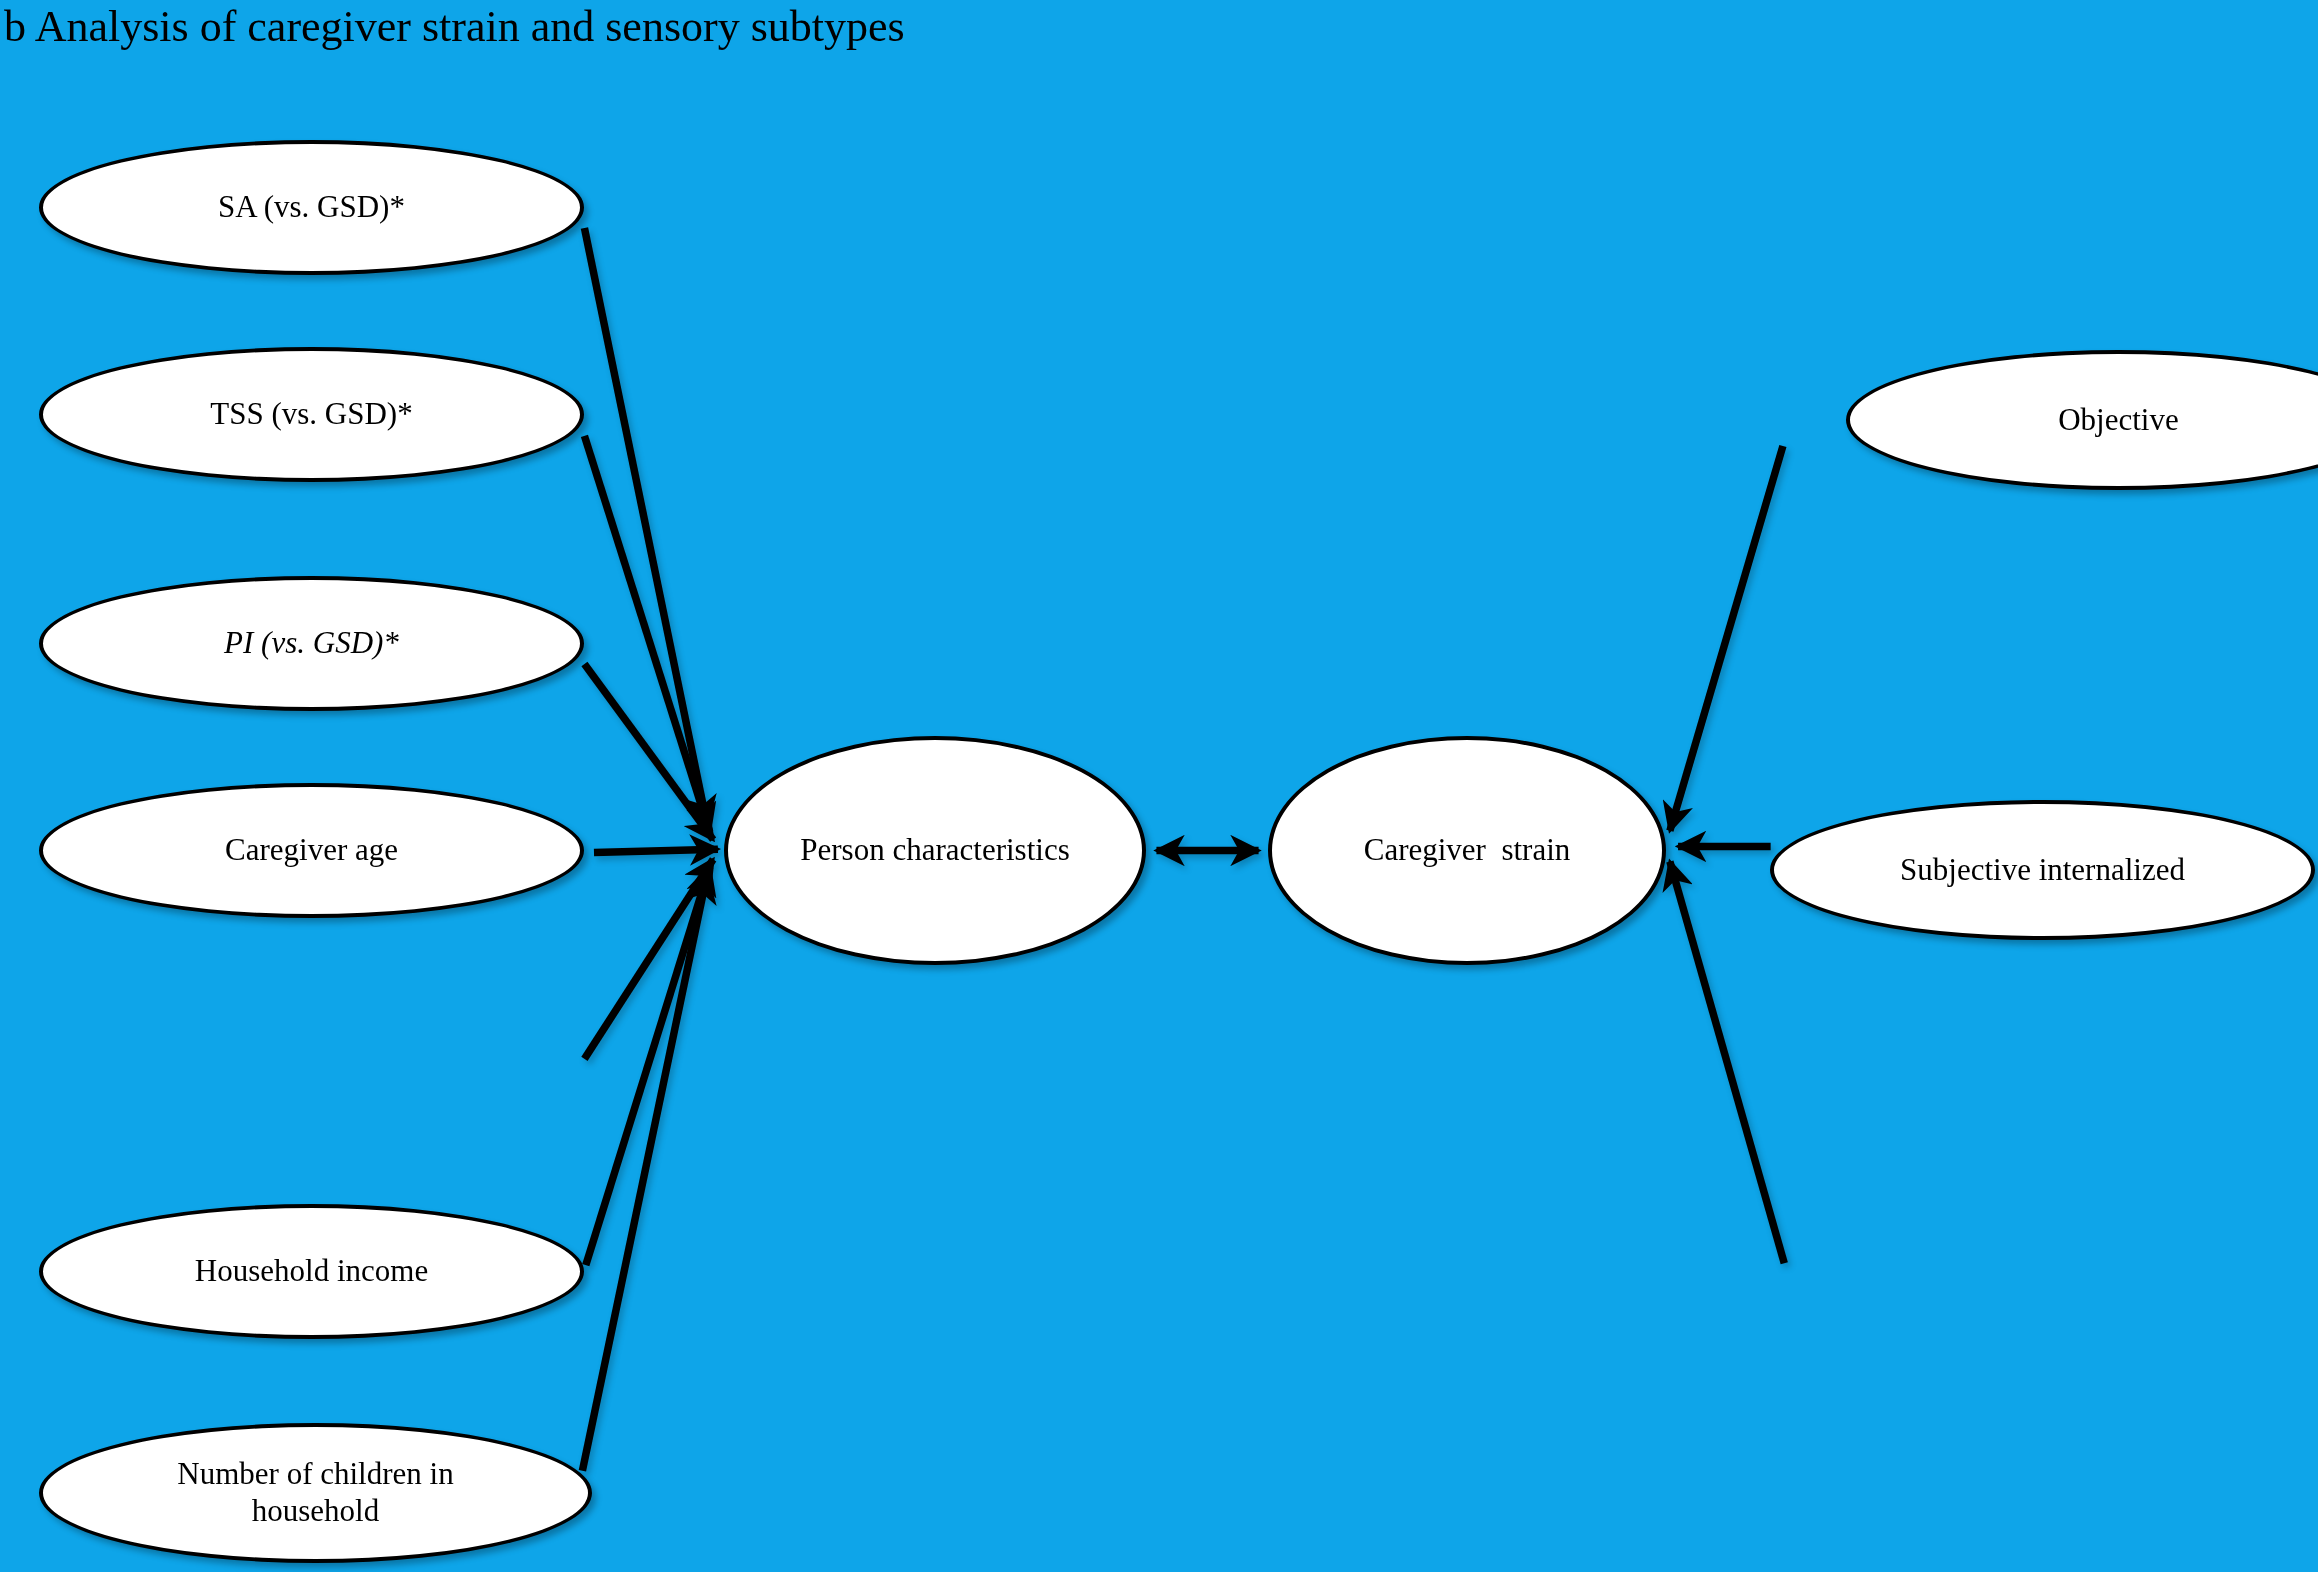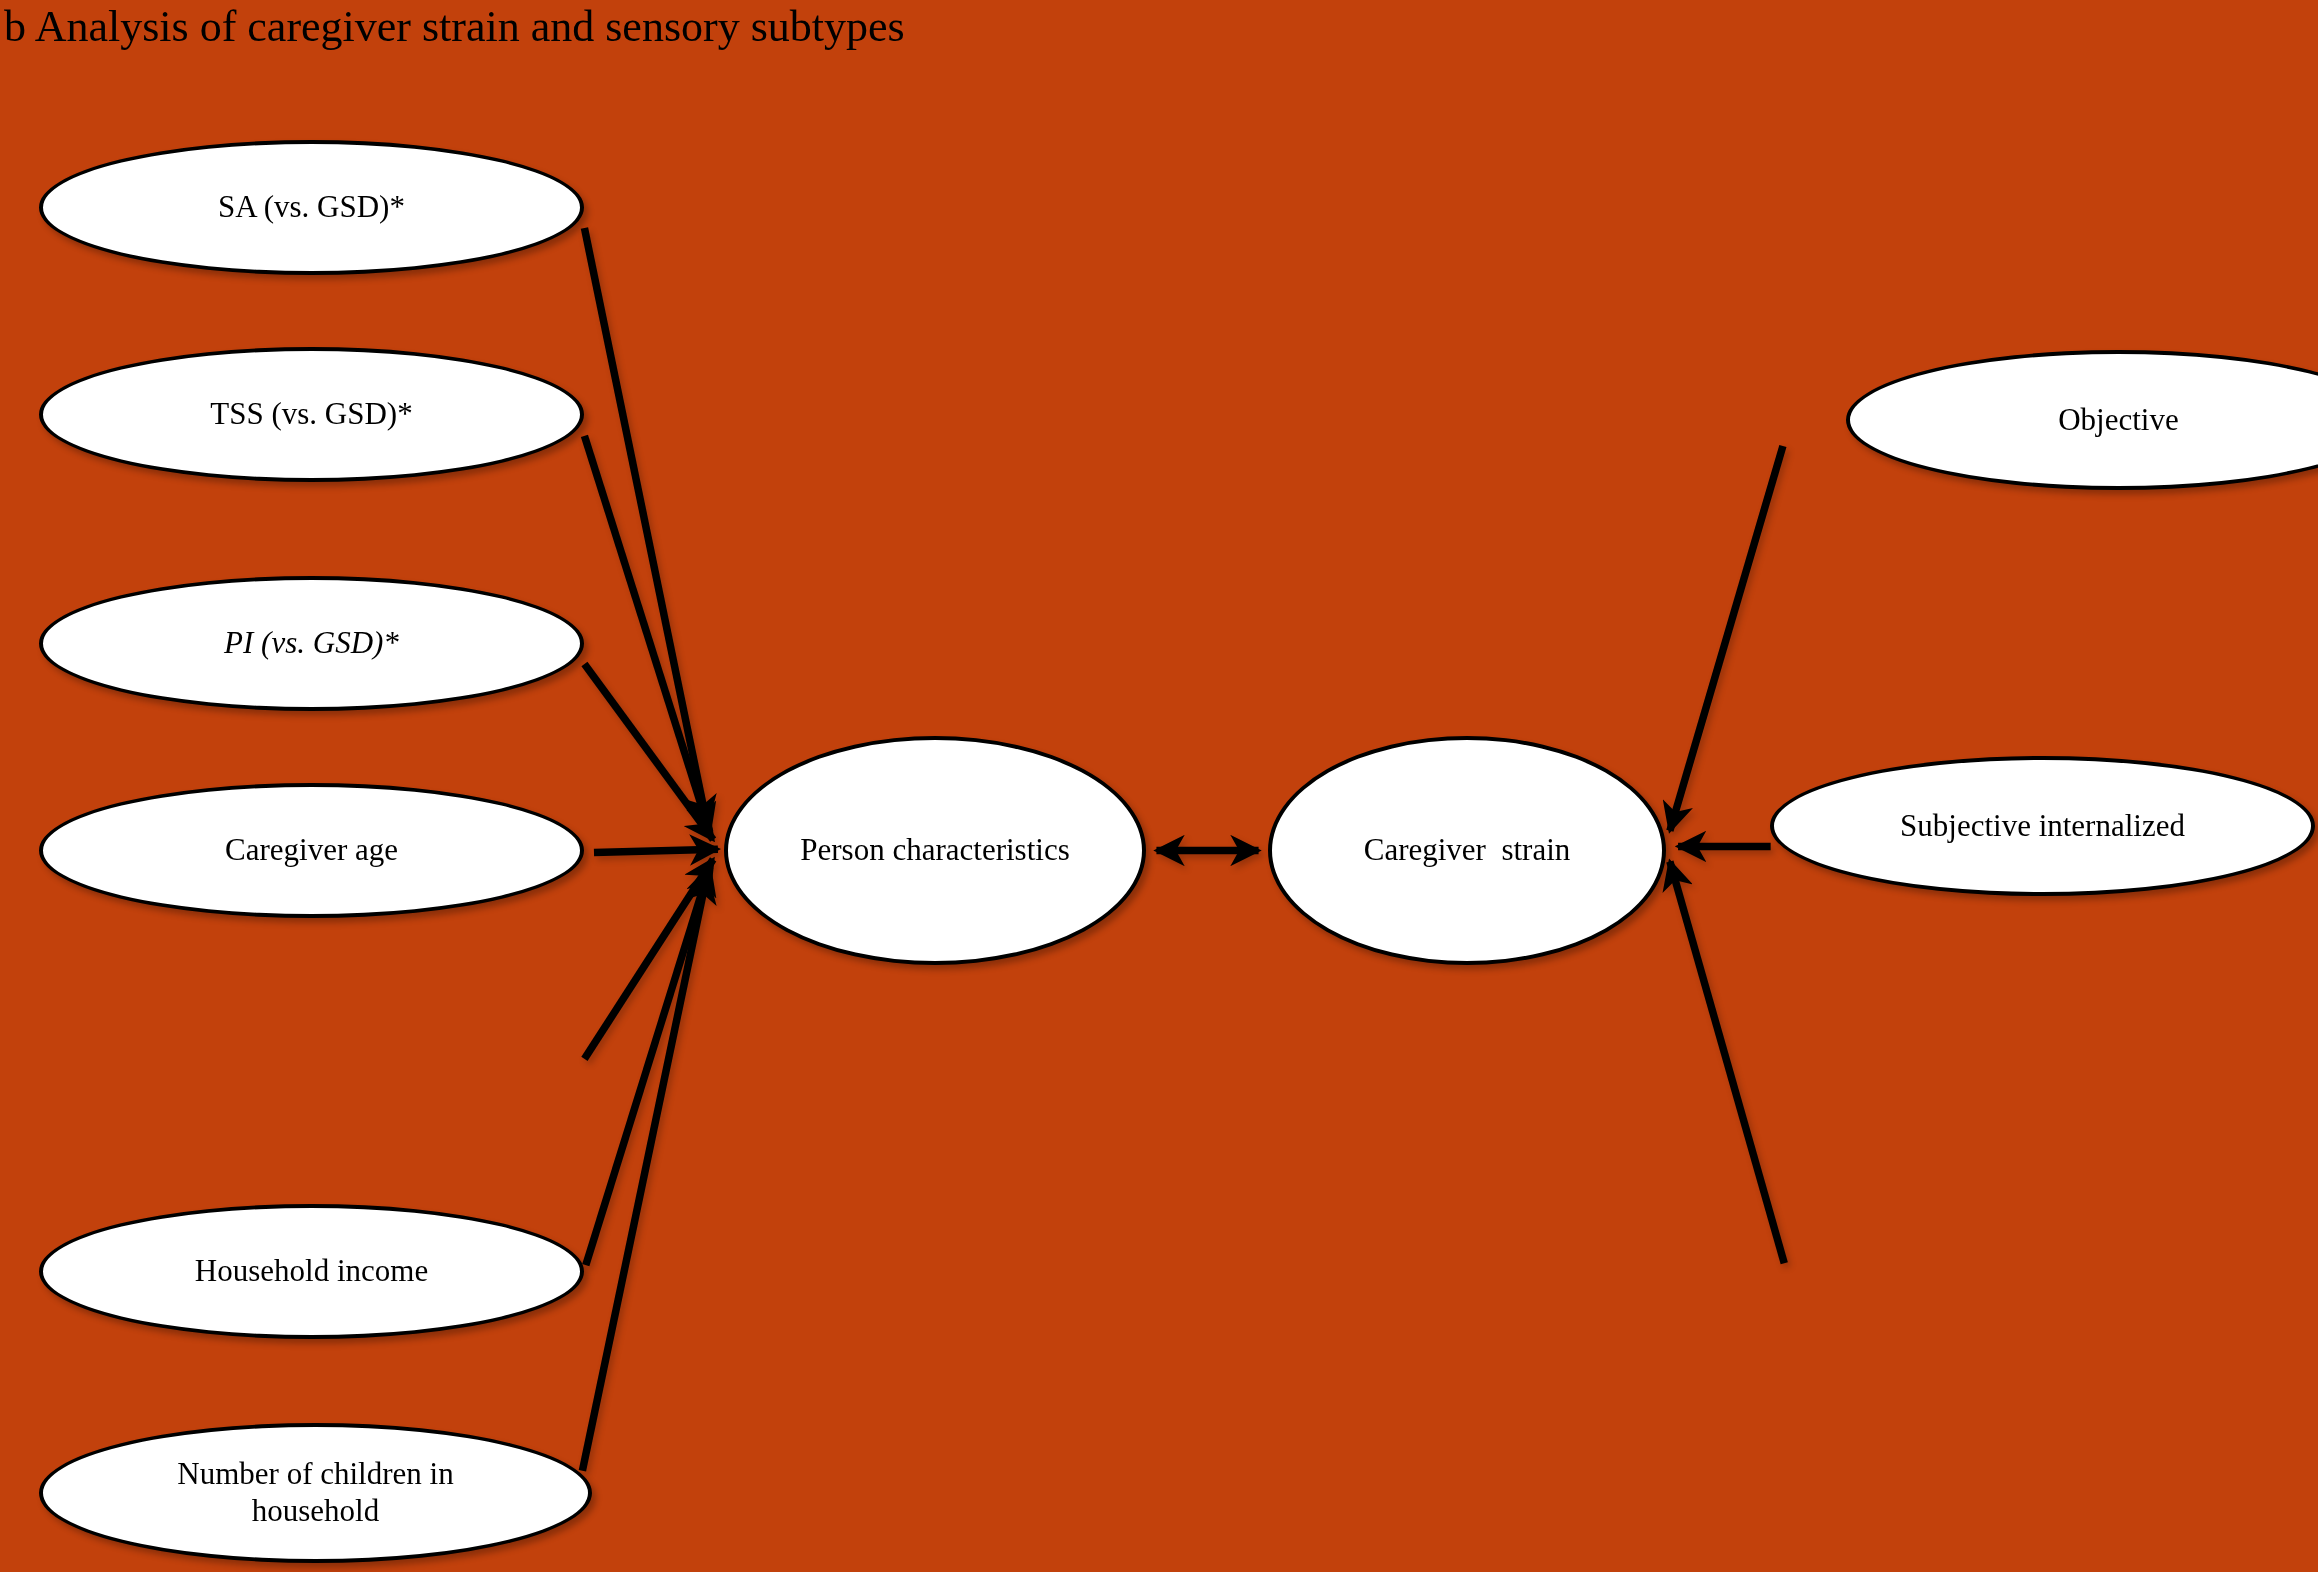--- a/index.html
+++ b/index.html
@@ -1,20 +1,20 @@
 <!DOCTYPE html>
 <html style="font-size:11px"><head>
 <meta charset="utf-8">
 <style>
   html, body { margin: 0; padding: 0; background: #ffffff; }
   .canvas {
     position: relative;
     width: 2319px;
     height: 1573px;
-    background: #c2410c;
+    background: #0ea5e9;
     font-family: "Liberation Serif", "DejaVu Serif", serif;
     overflow: hidden;
   }
   .title {
     position: absolute;
     left: 4.1px;
     top: 1.4px;
     font-size: 44px;
     color: #000000;
     white-space: nowrap;
@@ -106,19 +106,19 @@
   </div>
 
   <div class="node" style="left:1268px; top:736px; width:398px; height:229px;">
     <span>Caregiver  strain</span>
   </div>
 
   <div class="node" style="left:1846px; top:350px; width:545px; height:140px;">
     <span>Objective</span>
   </div>
 
-  <div class="node" style="left:1770px; top:756px; width:545px; height:140px;">
+  <div class="node" style="left:1770px; top:800px; width:545px; height:140px;">
     <span>Subjective internalized</span>
   </div>
 
 
 </div>
 
 
 </body></html>

